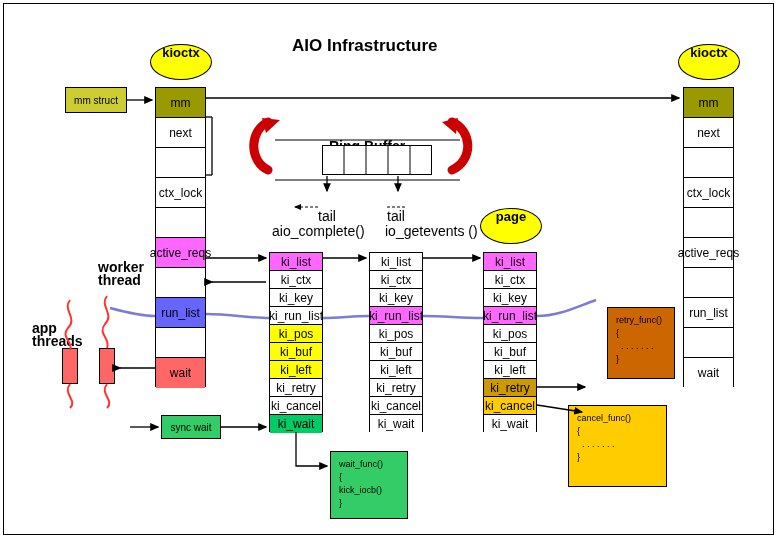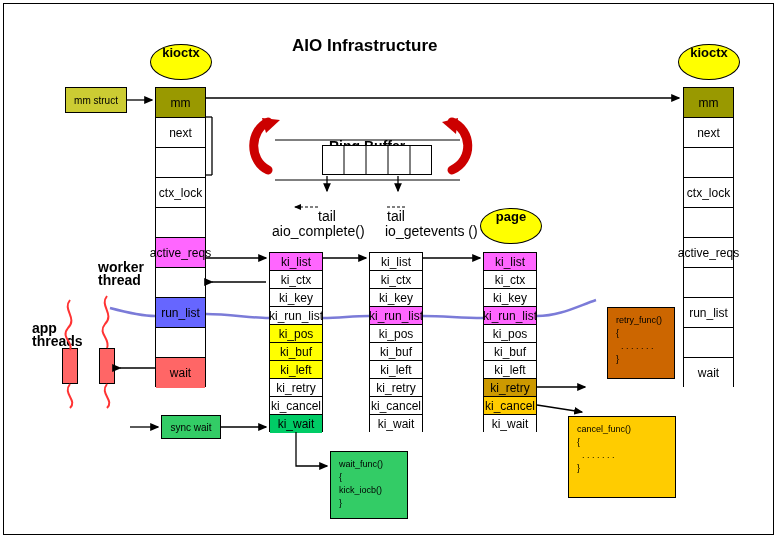--- a/index.html
+++ b/index.html
@@ -231,21 +231,21 @@
 thread</div>
   <div class="lbl b" style="left:32px;top:310px;white-space:pre-line;line-height:13px;">app
 threads</div>
 
   <div class="note" style="left:588px;top:307px;width:68px;height:72px;background:#cc6600;margin-left:19px;">
     <div class="ln">retry_func()</div>
     <div class="ln">{</div>
     <div class="ln">  . . . . . . .</div>
     <div class="ln">}</div>
   </div>
-  <div class="note" style="left:568px;top:416px;width:108px;height:82px;background:#ffcc00;">
+  <div class="note" style="left:568px;top:405px;width:99px;height:82px;background:#ffcc00;">
     <div class="ln">cancel_func()</div>
     <div class="ln">{</div>
     <div class="ln">  . . . . . . .</div>
     <div class="ln">}</div>
   </div>
   <div class="note" style="left:330px;top:451px;width:78px;height:68px;background:#33cc66;">
     <div class="ln">wait_func()</div>
     <div class="ln">{</div>
     <div class="ln">kick_iocb()</div>
     <div class="ln">}</div>

